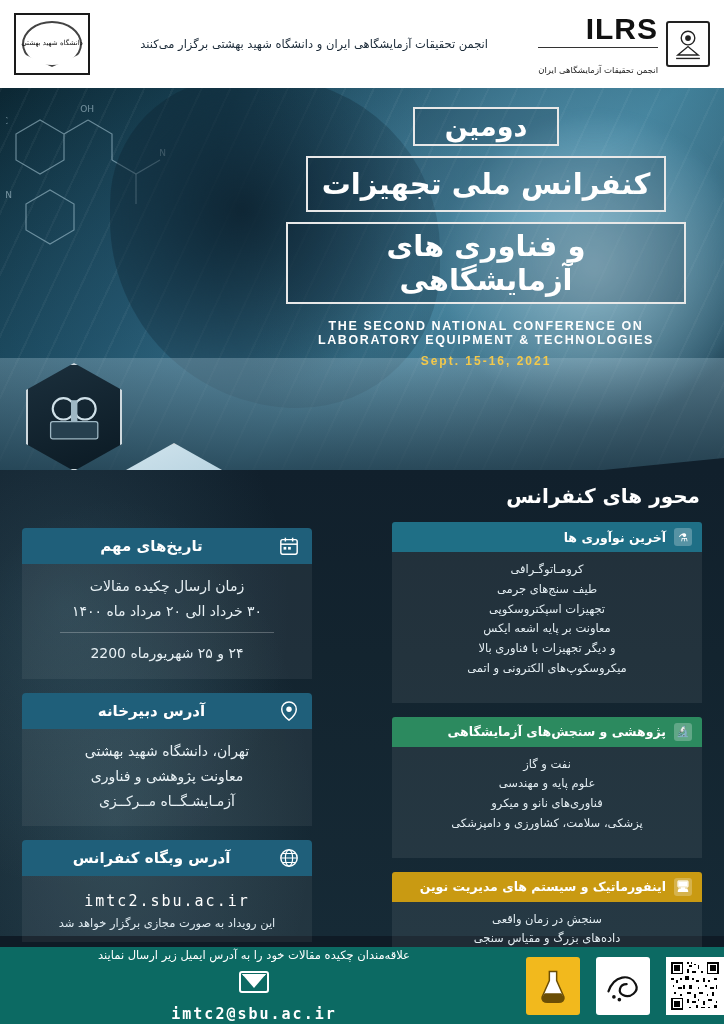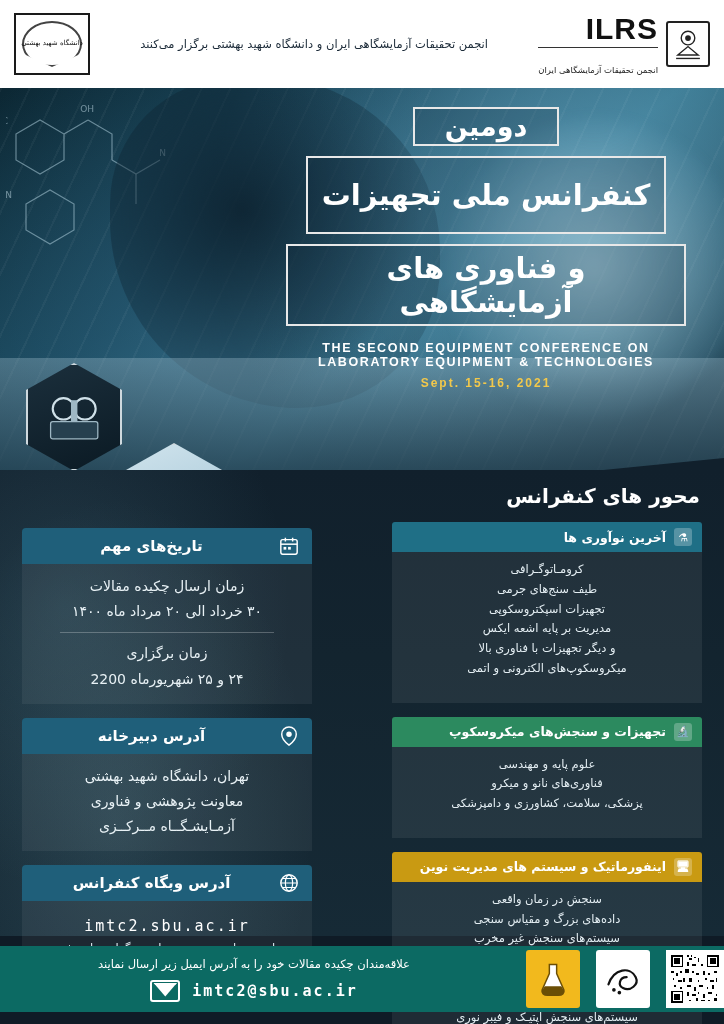--- a/index.html
+++ b/index.html
@@ -107,21 +107,21 @@
   .t-line {
     display: inline-block;
     border: 2px solid #e8e8e8;
     color: #fff;
     padding: 4px 16px;
     margin: 5px 0;
     font-weight: bold;
     background: rgba(10,30,45,.18);
   }
   .t-1 { font-size: 27px; padding: 2px 30px; }
-  .t-2 { font-size: 29px; padding: 20px 14px; }
+  .t-2 { font-size: 29px; padding: 9px 14px; }
   .t-3 { font-size: 29px; padding: 5px 14px; }
   .t-en1 {
     color: #ffffff; font-size: 12.5px; letter-spacing: 1.6px;
     margin-top: 10px; font-family: "Liberation Sans", sans-serif; font-weight: bold;
   }
   .t-en2 {
     color: #ffffff; font-size: 12.5px; letter-spacing: 1.6px;
     font-family: "Liberation Sans", sans-serif; font-weight: bold;
   }
   .t-date {
@@ -224,21 +224,21 @@
   .card-body .lbl { font-size: 14px; line-height: 1.8; }
   .web-url {
     font-family: "DejaVu Sans Mono", "Liberation Mono", monospace;
     font-size: 15px; letter-spacing: 2px; color: #ffffff; direction: ltr;
     margin: 6px 0 4px;
   }
   .web-note { font-size: 11.5px; color: #dfeaf0; margin-top: 6px; }
 
   
   .footer {
-    position: absolute; left: 0; right: 0; bottom: 12px; height: 66px;
+    position: absolute; left: 0; right: 0; bottom: 0; height: 77px;
     background: #0c6a63;
     display: flex; align-items: center; z-index: 40;
   }
   .footer-left {
     display: flex; align-items: center; gap: 16px; padding-right: 0; padding-left: 18px;
   }
   .qr {
     width: 58px; height: 58px; background: #fff; padding: 3px;
   }
   .qr svg { width: 100%; height: 100%; }
@@ -250,20 +250,21 @@
     width: 54px; height: 58px; background: #f2b91d; border-radius: 3px;
     display:flex; align-items:center; justify-content:center;
   }
   .footer-right {
     flex: 1; text-align: center; color: #fff; padding: 0 14px;
   }
   .footer-right .fline { font-size: 11.5px; margin-bottom: 9px; }
   .footer-mail {
     display: flex; align-items: center; justify-content: center; gap: 12px;
     direction: ltr;
+    flex-direction: column;
   }
   .footer-mail .mail-ico {
     width: 30px; height: 22px; border: 2px solid #fff; border-radius: 3px;
     position: relative;
   }
   .footer-mail .mail-ico:before {
     content:""; position:absolute; left:1px; top:1px; width: 24px; height: 12px;
     border-top: 2px solid #fff;
     transform: skewY(0deg);
     clip-path: polygon(0 0, 100% 0, 50% 100%);
@@ -321,21 +322,21 @@
       </svg>
     </div>
     <div class="hero-scope"></div>
     <div class="hero-gloves"></div>
     <div class="hero-bench"></div>
 
     <div class="title-block">
       <div class="t-line t-1">دومین</div><br>
       <div class="t-line t-2">کنفرانس  ملی تجهیزات</div><br>
       <div class="t-line t-3">و فناوری های آزمایشگاهی</div>
-      <div class="t-en1">THE SECOND  EQUIPMENT  CONFERENCE ON</div>
+      <div class="t-en1">THE SECOND  NATIONAL  CONFERENCE ON</div>
       <div class="t-en2">LABORATORY EQUIPMENT  &amp; TECHNOLOGIES</div>
       <div class="t-date">Sept. 15-16, 2021</div>
     </div>
 
     <div class="hexrow">
       <div class="hex hex1">
         <svg viewBox="0 0 60 60" xmlns="http://www.w3.org/2000/svg">
           <rect x="8" y="34" width="44" height="16" rx="2" fill="#27404f" stroke="#9fb8c4" stroke-width="1.2"></rect>
           <circle cx="20" cy="22" r="10" fill="none" stroke="#cfe0e8" stroke-width="2"></circle>
           <circle cx="40" cy="22" r="10" fill="none" stroke="#cfe0e8" stroke-width="2"></circle>
@@ -365,32 +366,33 @@
 
       <div class="panel">
         <div class="panel-head" style="background:#1f6f86">
           <span class="pico">⚗</span>
           <span>آخرین نوآوری ها</span>
         </div>
         <div class="panel-body">
           <div>کرومـاتوگـرافی</div>
           <div>طیف سنج‌های جرمی</div>
           <div>تجهیزات اسپکتروسکوپی</div>
-          <div>مدیریت بر پایه اشعه ایکس</div>
+          <div>معاونت بر پایه اشعه ایکس</div>
           <div>و دیگر تجهیزات با فناوری بالا</div>
           <div>میکروسکوپ‌های الکترونی و اتمی</div>
         </div>
       </div>
 
       <div class="panel">
         <div class="panel-head" style="background:#2c8a5f">
           <span class="pico">🔬</span>
-          <span>تجهیزات و سنجش‌های میکروسکوپ</span>
+          <span>پژوهشی و سنجش‌های آزمایشگاهی</span>
         </div>
         <div class="panel-body">
+          <div>نفت و گاز</div>
           <div>علوم پایه و مهندسی</div>
           <div>فناوری‌های نانو و میکرو</div>
           <div>پزشکی، سلامت، کشاورزی و دامپزشکی</div>
         </div>
       </div>
 
       <div class="panel">
         <div class="panel-head" style="background:#c99a12">
           <span class="pico">🖥</span>
           <span>اینفورماتیک و سیستم های مدیریت نوین</span>
@@ -421,21 +423,20 @@
               <rect x="5" y="12" width="3" height="3" fill="#fff"></rect>
               <rect x="10" y="12" width="3" height="3" fill="#fff"></rect>
             </svg>
           </span>
           <span class="ctext">تاریخ‌های مهم</span>
         </div>
         <div class="card-body">
           <div class="ln">زمان ارسال چکیده مقالات</div>
           <div class="ln">۳۰ خرداد الی ۲۰ مرداد ماه ۱۴۰۰</div>
           <div class="sep"></div>
-          <div class="ln">زمان برگزاری</div>
           <div class="ln">۲۴ و ۲۵ شهریورماه 2200</div>
         </div>
       </div>
 
       <div class="card">
         <div class="card-head">
           <span class="cico">
             <svg viewBox="0 0 22 22" width="20" height="20" xmlns="http://www.w3.org/2000/svg">
               <path d="M11 1 C6.6 1 3 4.6 3 9 C3 15 11 21 11 21 C11 21 19 15 19 9 C19 4.6 15.4 1 11 1 Z" fill="none" stroke="#fff" stroke-width="1.6"></path>
               <circle cx="11" cy="9" r="3" fill="#fff"></circle>

